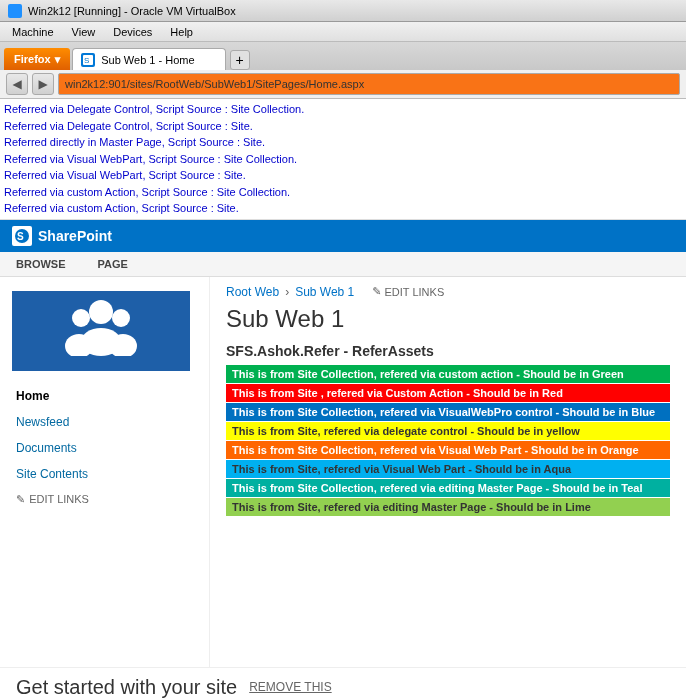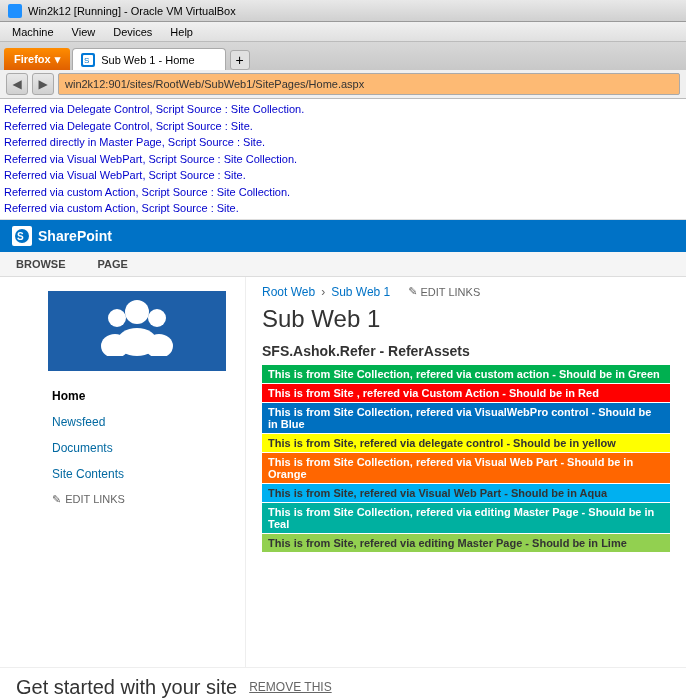--- a/index.html
+++ b/index.html
@@ -118,21 +118,21 @@
       font-size: 12px;
       color: #555;
     }
     .url-bar {
       flex: 1;
       height: 22px;
       border: 1px solid #aaa;
       border-radius: 2px;
       padding: 0 6px;
       font-size: 11px;
-      background: #fdba74;
+      background: #f97316;
       color: #333;
     }
 
     
     .infobar {
       background: #fff;
       padding: 2px 4px;
       font-size: 11px;
       color: #00f;
       line-height: 1.5;
@@ -180,21 +180,20 @@
       height: 390px;
       overflow: hidden;
     }
 
     
     .sidebar {
       width: 210px;
       border-right: 1px solid #eee;
       padding: 6px 0;
       flex-shrink: 0;
-      margin-left: 36px;
     }
     .sidebar-logo {
       background: #1e5fa8;
       margin: 8px 12px 12px;
       width: 178px;
       height: 80px;
       display: flex;
       align-items: center;
       justify-content: center;
     }

